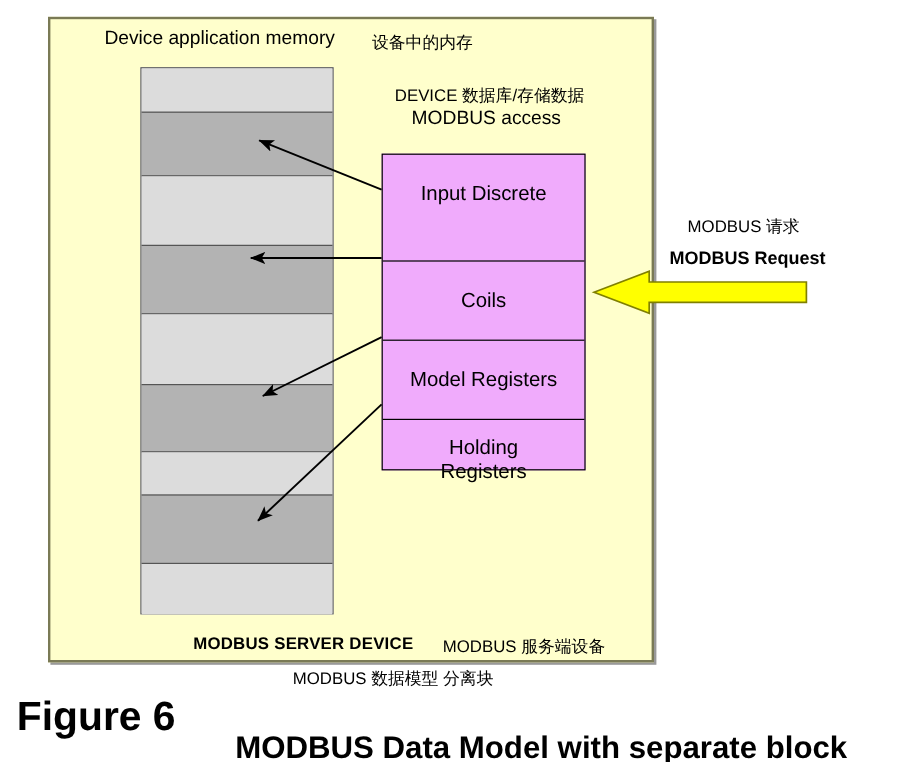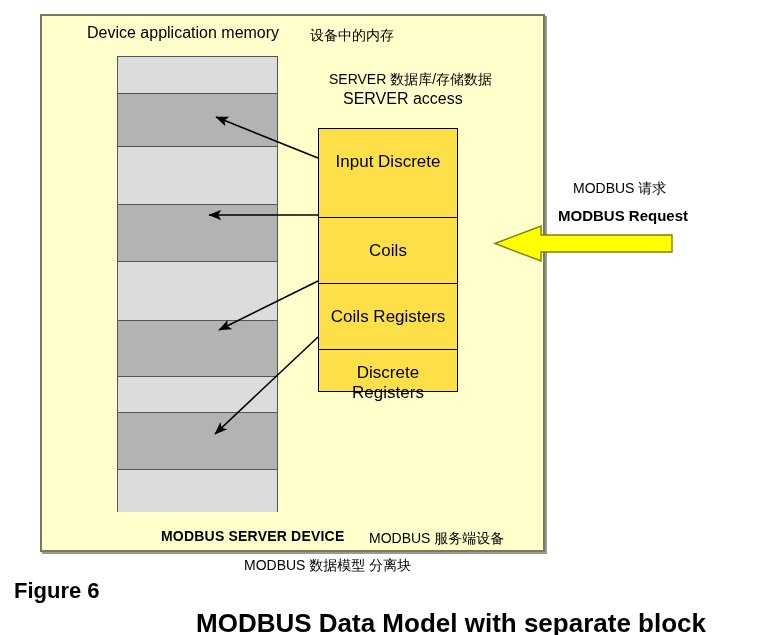--- a/index.html
+++ b/index.html
@@ -87,22 +87,22 @@
     left: 0;
     width: 100%;
     box-sizing: border-box;
   }
   .mem-light { background: #dcdcdc; }
   .mem-dark  { background: #b3b3b3; border-top: 1px solid #555; border-bottom: 1px solid #555; }
   
   .modbus-table {
     position: absolute;
     left: 318px; top: 128px;
-    width: 140px; height: 264px;
-    background: #fde047;
+    width: 170px; height: 264px;
+    background: #f0abfc;
     border: 1px solid #000;
     box-sizing: border-box;
   }
   .modbus-row {
     position: absolute;
     left: 0;
     width: 100%;
     height: 66px;
     display: flex;
     align-items: center;
@@ -125,21 +125,21 @@
   .caption-cn {
     position: absolute;
     left: 244px; top: 557px;
     font-size: 14px;
     color: #000;
     white-space: nowrap;
   }
   .caption-figno {
     position: absolute;
     left: 14px; top: 578px;
-    font-size: 22px;
+    font-size: 34px;
     font-weight: bold;
     color: #000;
     white-space: nowrap;
   }
   .caption-title {
     position: absolute;
     left: 196px; top: 576px;
     font-size: 26px;
     font-weight: bold;
     color: #000;
@@ -161,23 +161,23 @@
 
   <div class="device-panel">
 
     
   </div>
 
   <div class="lbl lbl-device-app-memory">Device application memory</div>
 
   <div class="lbl lbl-device-app-memory-cn">设备中的内存</div>
 
-  <div class="lbl lbl-modbus-db-cn">SERVER 数据库/存储数据</div>
-
-  <div class="lbl lbl-modbus-access">SERVER access</div>
+  <div class="lbl lbl-modbus-db-cn">DEVICE 数据库/存储数据</div>
+
+  <div class="lbl lbl-modbus-access">MODBUS access</div>
 
   <div class="memory-column" id="memory-column" style="background: rgb(220, 220, 220); border-color: rgb(85, 85, 85);">
       <div class="mem-block mem-light" style="top: 0px; height: 36px; background: rgb(220, 220, 220);"></div>
       <div class="mem-block mem-dark" style="top: 36px; height: 54px; background: rgb(179, 179, 179); border-top: 1px solid rgb(85, 85, 85); border-bottom: 1px solid rgb(85, 85, 85);"></div>
       <div class="mem-block mem-light" style="top: 90px; height: 57px; background: rgb(220, 220, 220);"></div>
       <div class="mem-block mem-dark" style="top: 147px; height: 58px; background: rgb(179, 179, 179); border-top: 1px solid rgb(85, 85, 85); border-bottom: 1px solid rgb(85, 85, 85);"></div>
       <div class="mem-block mem-light" style="top: 205px; height: 58px; background: rgb(220, 220, 220);"></div>
       <div class="mem-block mem-dark" style="top: 263px; height: 57px; background: rgb(179, 179, 179); border-top: 1px solid rgb(85, 85, 85); border-bottom: 1px solid rgb(85, 85, 85);"></div>
       <div class="mem-block mem-light" style="top: 320px; height: 35px; background: rgb(220, 220, 220);"></div>
       <div class="mem-block mem-dark" style="top: 355px; height: 58px; background: rgb(179, 179, 179); border-top: 1px solid rgb(85, 85, 85); border-bottom: 1px solid rgb(85, 85, 85);"></div>
@@ -185,24 +185,24 @@
     </div>
 
   <div class="modbus-table" id="modbus-table">
       <div class="modbus-row" style="top: 0px; height: 66px;">
         <div class="two-line"><span>Input Discrete</span></div>
       </div>
       <div class="modbus-row sep" style="top: 66px; height: 66px;">
         <div class="two-line"><span>Coils</span></div>
       </div>
       <div class="modbus-row sep" style="top: 132px; height: 66px;">
-        <div class="two-line"><span>Coils Registers</span></div>
+        <div class="two-line"><span>Model Registers</span></div>
       </div>
       <div class="modbus-row sep" style="top: 198px; height: 66px;">
-        <div class="two-line"><span>Discrete</span><br><span>Registers</span></div>
+        <div class="two-line"><span>Holding</span><br><span>Registers</span></div>
       </div>
     </div>
 
   <svg id="arrow-layer" width="760" height="635" viewBox="0 0 760 635">
     <defs>
       <marker id="ah" markerWidth="9" markerHeight="9" refX="7.6" refY="3.2" orient="auto" markerUnits="strokeWidth">
         <path d="M0,0 L8,3.2 L0,6.4 L1.9,3.2 z" fill="#000000"></path>
       </marker>
     </defs>
     <g id="mapping-arrow-group">

